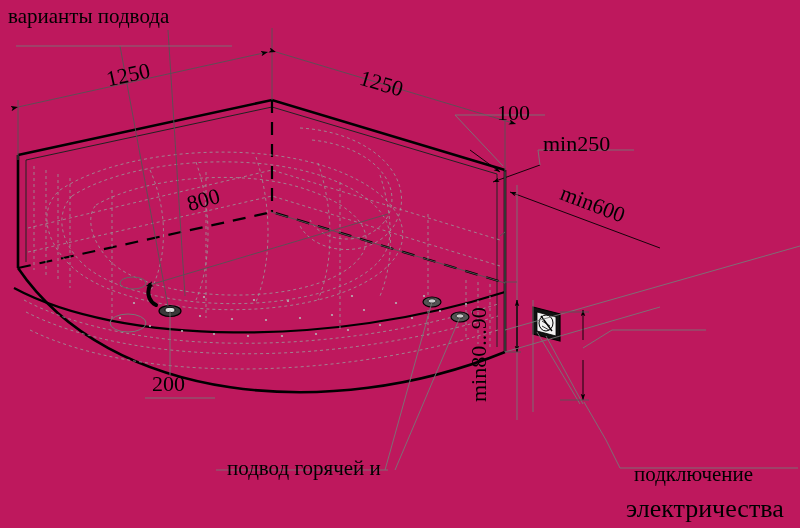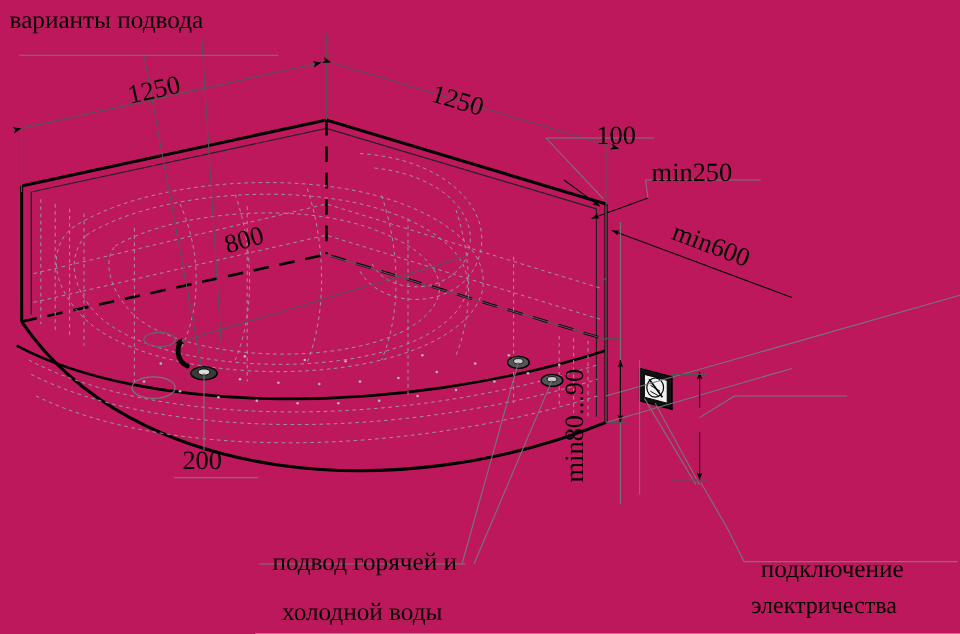--- a/index.html
+++ b/index.html
@@ -222,18 +222,17 @@
 <div class="lbl" style="left:566px;top:180px;font-size:22px;transform:rotate(21deg);transform-origin:left top;">min600</div>
 
 
 <div class="lbl" style="left:184px;top:192px;font-size:22px;transform:rotate(-16deg);transform-origin:left top;">800</div>
 
 <div class="lbl" style="left:152px;top:371px;font-size:22px;text-align:right;">200</div>
 
 <div class="lbl" style="left:466px;top:402px;font-size:22px;transform:rotate(-90deg);transform-origin:left top;">min80...90</div>
 
 <div class="lbl" style="left:227px;top:456px;font-size:21px;">подвод горячей и</div>
-<div class="lbl" style="left:235px;top:498px;font-size:21px;">холодной воды</div>
 
 <div class="lbl" style="left:622px;top:462px;font-size:21px;margin-left:12px;">подключение</div>
-<div class="lbl" style="left:626px;top:494px;font-size:20px;">электричества</div>
+<div class="lbl" style="left:626px;top:494px;font-size:26px;">электричества</div>
 
 </div>
 
 </body></html>

